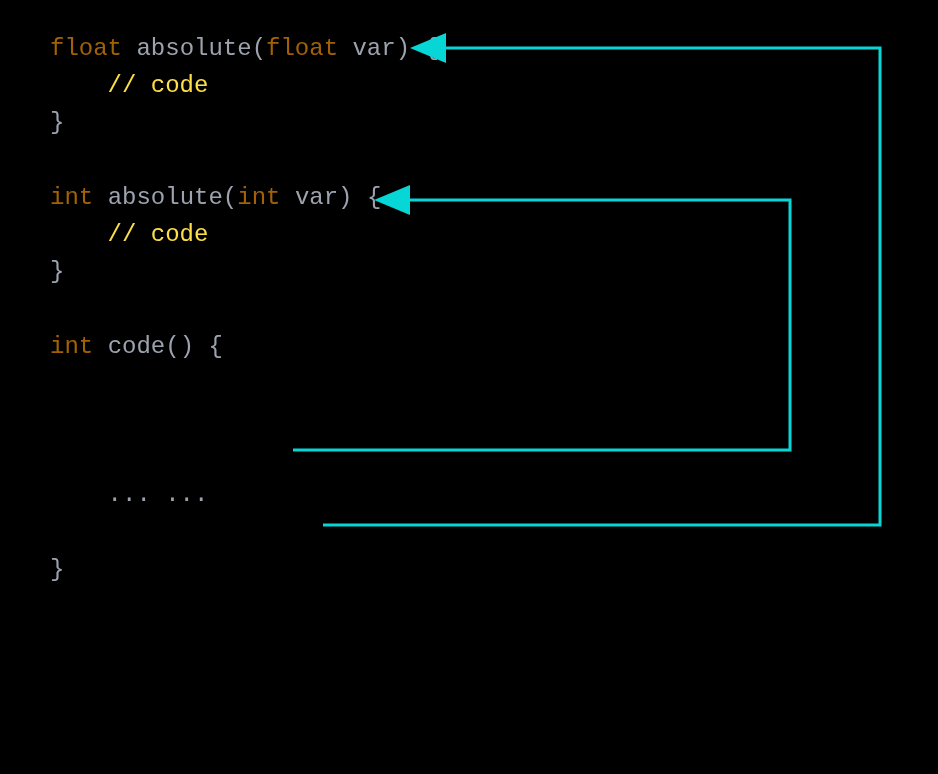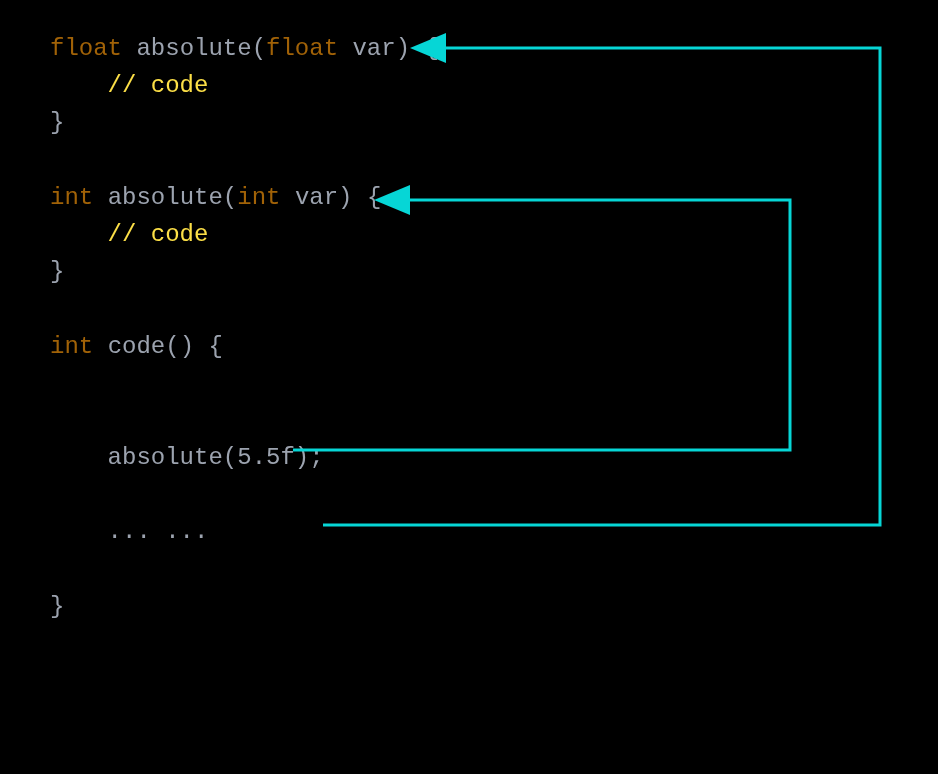--- a/index.html
+++ b/index.html
@@ -64,21 +64,20 @@
   <div class="line"><span>    </span><span class="comment">// code</span></div>
   <div class="line"><span class="brace">}</span></div>
   <div class="line">&nbsp;</div>
   <div class="line"><span class="keyword">int</span><span> </span><span class="identifier">absolute</span><span class="paren">(</span><span class="keyword">int</span><span> </span><span class="identifier">var</span><span class="paren">)</span><span> </span><span class="brace">{</span></div>
   <div class="line"><span>    </span><span class="comment">// code</span></div>
   <div class="line"><span class="brace">}</span></div>
   <div class="line">&nbsp;</div>
   <div class="line"><span class="keyword">int</span><span> </span><span class="identifier">code</span><span class="paren">(</span><span class="paren">)</span><span> </span><span class="brace">{</span></div>
   <div class="line">&nbsp;</div>
   <div class="line">&nbsp;</div>
-  <div class="line"><span>    </span><span class="identifier">absolute</span><span class="paren">(</span><span class="number">5.5f</span><span class="paren">)</span><span class="semicolon">;</span></div>
   <div class="line">&nbsp;</div>
   <div class="line"><span>    </span><span class="identifier">... ...</span></div>
   <div class="line">&nbsp;</div>
   <div class="line"><span class="brace">}</span></div>
 </div>
 
 <svg class="arrows" viewBox="0 0 938 774">
   <defs>
     <marker id="arrowhead" markerWidth="12" markerHeight="10" refX="2" refY="5" orient="auto">
       <polygon points="0 0, 12 5, 0 10" fill="#06d6d6"></polygon>

